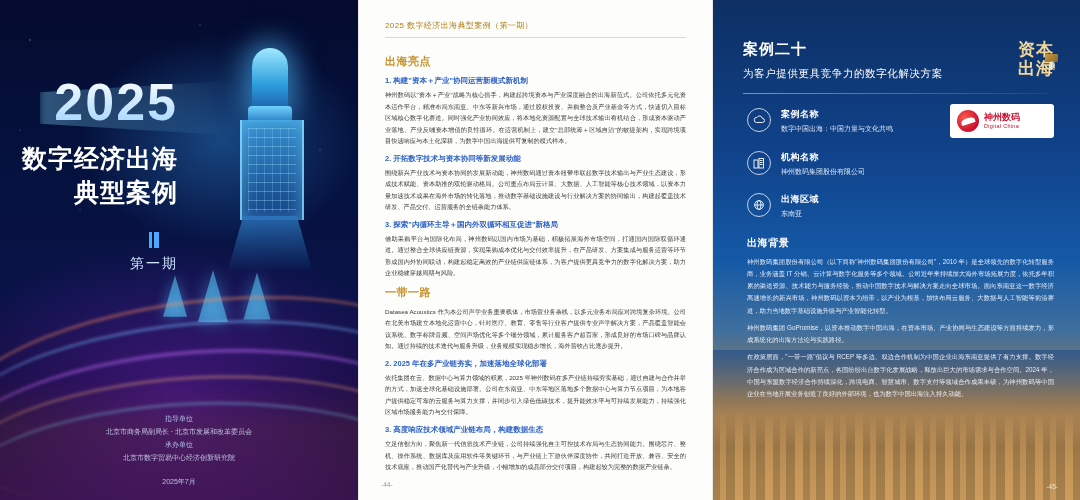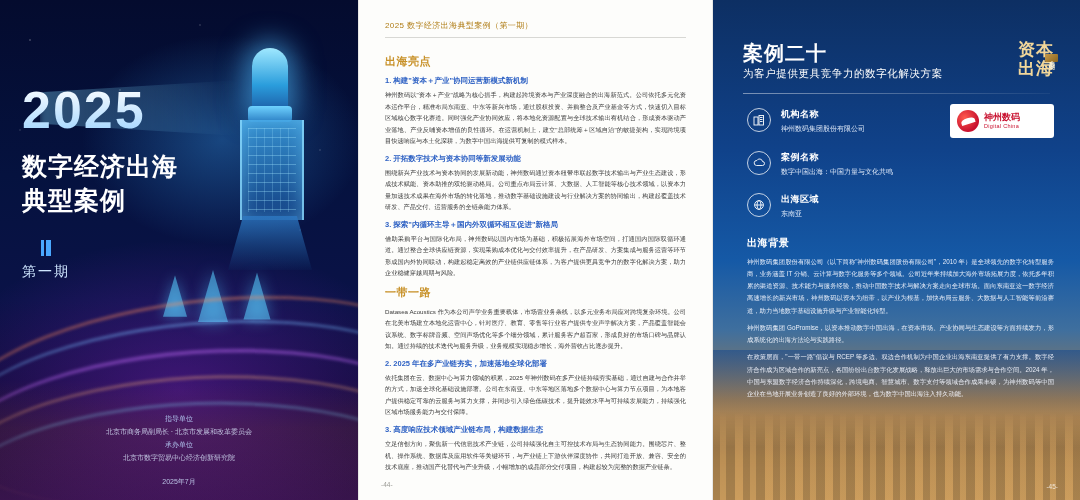--- a/index.html
+++ b/index.html
@@ -135,22 +135,23 @@
   .glowbar {
     position: absolute;
     left: 0; bottom: 0;
     width: 358px; height: 120px;
     background: linear-gradient(180deg, rgba(255,120,60,0) 0%, rgba(255,120,60,0.10) 40%, rgba(190,60,190,0.18) 100%);
   }
 
   .cover-title-wrap {
     position: absolute;
     left: 22px;
-    top: 84px;
+    top: 76px;
     z-index: 5;
+    text-align: right;
   }
   .cover-year {
     font-size: 52px;
     font-weight: 700;
     letter-spacing: 2px;
     background: linear-gradient(180deg, #ffffff, #9fd4ff);
     -webkit-background-clip: text;
     background-clip: text;
     color: transparent;
     line-height: 1;
@@ -275,24 +276,24 @@
   }
   .cp-header {
     position: relative;
     padding: 40px 26px 0 30px;
     display: flex;
     justify-content: space-between;
     align-items: flex-start;
   }
   .case-no {
     color: #ffffff;
-    font-size: 20px;
+    font-size: 15px;
     font-weight: 700;
     letter-spacing: 1px;
-    margin-bottom: 0;
+    margin-bottom: 8px;
   }
   .case-title {
     color: #ffffff;
     font-size: 10.5px;
     letter-spacing: 0.6px;
   }
   .zb-badge {
     position: relative;
     text-align: left;
     color: #f4d99a;
@@ -504,48 +505,48 @@
       <div class="logo-box">
         <div class="logo-mark"></div>
         <div class="logo-text">
           <div class="cn">神州数码</div>
           <div class="en">Digital China</div>
         </div>
       </div>
 
       <div class="info-row">
         <div class="info-ico">
+          <svg width="13" height="12" viewBox="0 0 13 12" fill="none" stroke="#ffffff" stroke-width="0.9">
+            <path d="M3.5 8.5h6a2 2 0 0 0 0-4 3 3 0 0 0-5.6-1A2.2 2.2 0 0 0 3.5 8.5z"></path>
+          </svg>
+        </div>
+        <div>
+          <div class="info-label">案例名称</div>
+          <div class="info-value">数字中国出海：中国力量与文化共鸣</div>
+        </div>
+      </div>
+
+      <div class="info-row">
+        <div class="info-ico">
           <svg width="12" height="12" viewBox="0 0 12 12" fill="none" stroke="#ffffff" stroke-width="0.9">
             <rect x="1" y="3" width="4" height="8"></rect>
               <rect x="6" y="1.5" width="4.5" height="9.5"></rect>
             <line x1="7" y1="3.5" x2="9.5" y2="3.5"></line>
               <line x1="7" y1="5.5" x2="9.5" y2="5.5"></line>
             <line x1="7" y1="7.5" x2="9.5" y2="7.5"></line>
           </svg>
         </div>
         <div>
           <div class="info-label">机构名称</div>
           <div class="info-value">神州数码集团股份有限公司</div>
         </div>
       </div>
 
       <div class="info-row">
         <div class="info-ico">
-          <svg width="13" height="12" viewBox="0 0 13 12" fill="none" stroke="#ffffff" stroke-width="0.9">
-            <path d="M3.5 8.5h6a2 2 0 0 0 0-4 3 3 0 0 0-5.6-1A2.2 2.2 0 0 0 3.5 8.5z"></path>
-          </svg>
-        </div>
-        <div>
-          <div class="info-label">案例名称</div>
-          <div class="info-value">数字中国出海：中国力量与文化共鸣</div>
-        </div>
-      </div>
-
-      <div class="info-row">
-        <div class="info-ico">
           <svg width="12" height="12" viewBox="0 0 12 12" fill="none" stroke="#ffffff" stroke-width="0.9">
             <circle cx="6" cy="6" r="4.4"></circle>
               <ellipse cx="6" cy="6" rx="2" ry="4.4"></ellipse>
             <line x1="1.7" y1="6" x2="10.3" y2="6"></line>
           </svg>
         </div>
         <div>
           <div class="info-label">出海区域</div>
           <div class="info-value">东南亚</div>
         </div>

